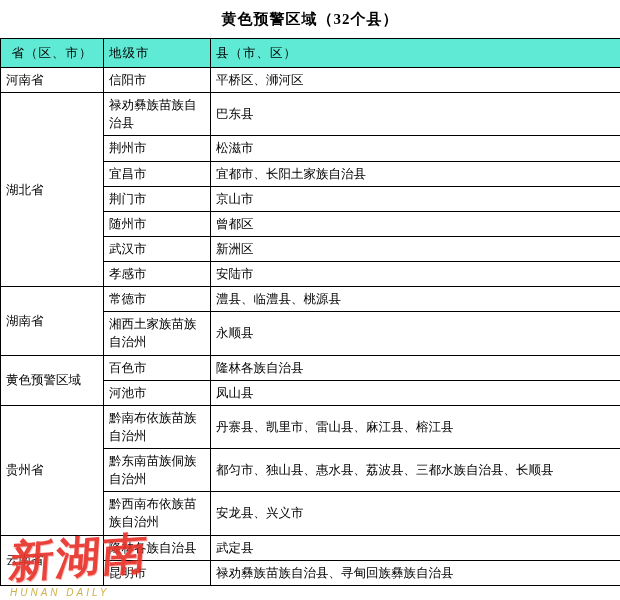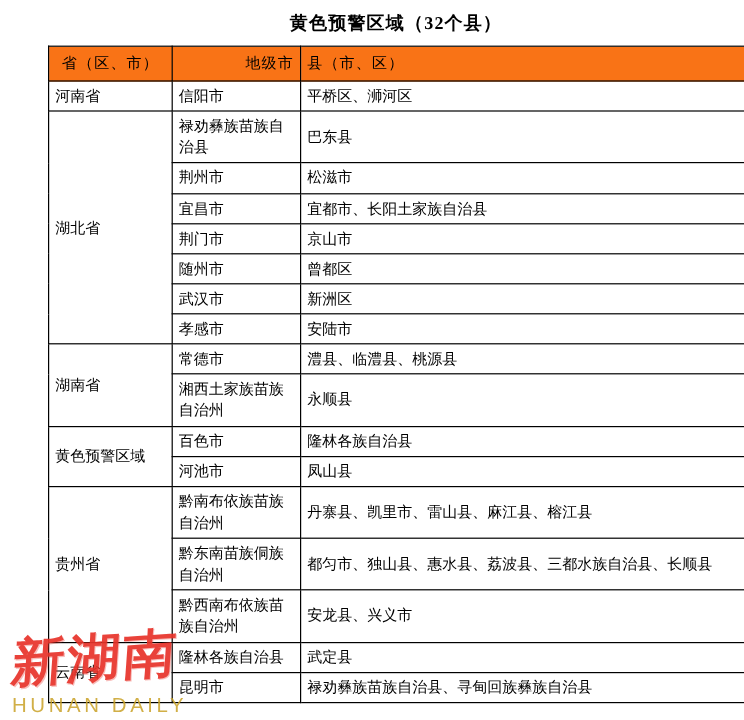--- a/index.html
+++ b/index.html
@@ -13,21 +13,20 @@
     font-family: "Liberation Serif", "DejaVu Serif", serif;
     color: #000000;
     overflow: hidden;
     position: relative;
   }
   .page {
     position: relative;
     width: 620px;
     height: 600px;
     box-sizing: border-box;
-    padding-left: 40px;
   }
   .doc-title {
     text-align: center;
     font-size: 15px;
     font-weight: bold;
     letter-spacing: 1px;
     padding-top: 10px;
     padding-bottom: 9px;
     color: #000;
   }
@@ -40,28 +39,28 @@
   table.warn-table td,
   table.warn-table th {
     border: 1px solid #000000;
     font-size: 12.5px;
     font-weight: normal;
     padding: 3px 5px;
     vertical-align: middle;
     line-height: 1.45;
   }
   thead th {
-    background: #f97316;
+    background: #5eead4;
     font-weight: bold;
     text-align: center;
     letter-spacing: 1px;
     height: 22px;
   }
   .col-prov { width: 92px; text-align: center; }
-  .col-city { width: 96px; text-align: right; }
+  .col-city { width: 96px; text-align: left; }
   .col-county { width: 404px; text-align: left; padding-left: 8px; }
   td.center { text-align: left; }
   td.left { text-align: left; padding-left: 8px; }
   .watermark {
     position: absolute;
     left: 8px;
     bottom: 2px;
     pointer-events: none;
     user-select: none;
   }
@@ -72,26 +71,27 @@
     color: #e8332a;
     letter-spacing: 2px;
     transform: skewX(-8deg) rotate(-4deg);
     transform-origin: left bottom;
     opacity: 0.92;
     line-height: 1;
     text-shadow: 1px 1px 0 rgba(232,51,42,0.35);
   }
   .wm-en {
     font-family: "Liberation Sans", "DejaVu Sans", sans-serif;
-    font-size: 17px;
+    font-size: 10px;
     color: #c9a227;
     letter-spacing: 3px;
     margin-top: 2px;
     margin-left: 2px;
     opacity: 0.85;
+    font-style: italic;
   }
 </style>
 </head>
 <body>
 
 <div class="page">
 
   <div class="doc-title">黄色预警区域（32个县）</div>
 
   <table class="warn-table">

